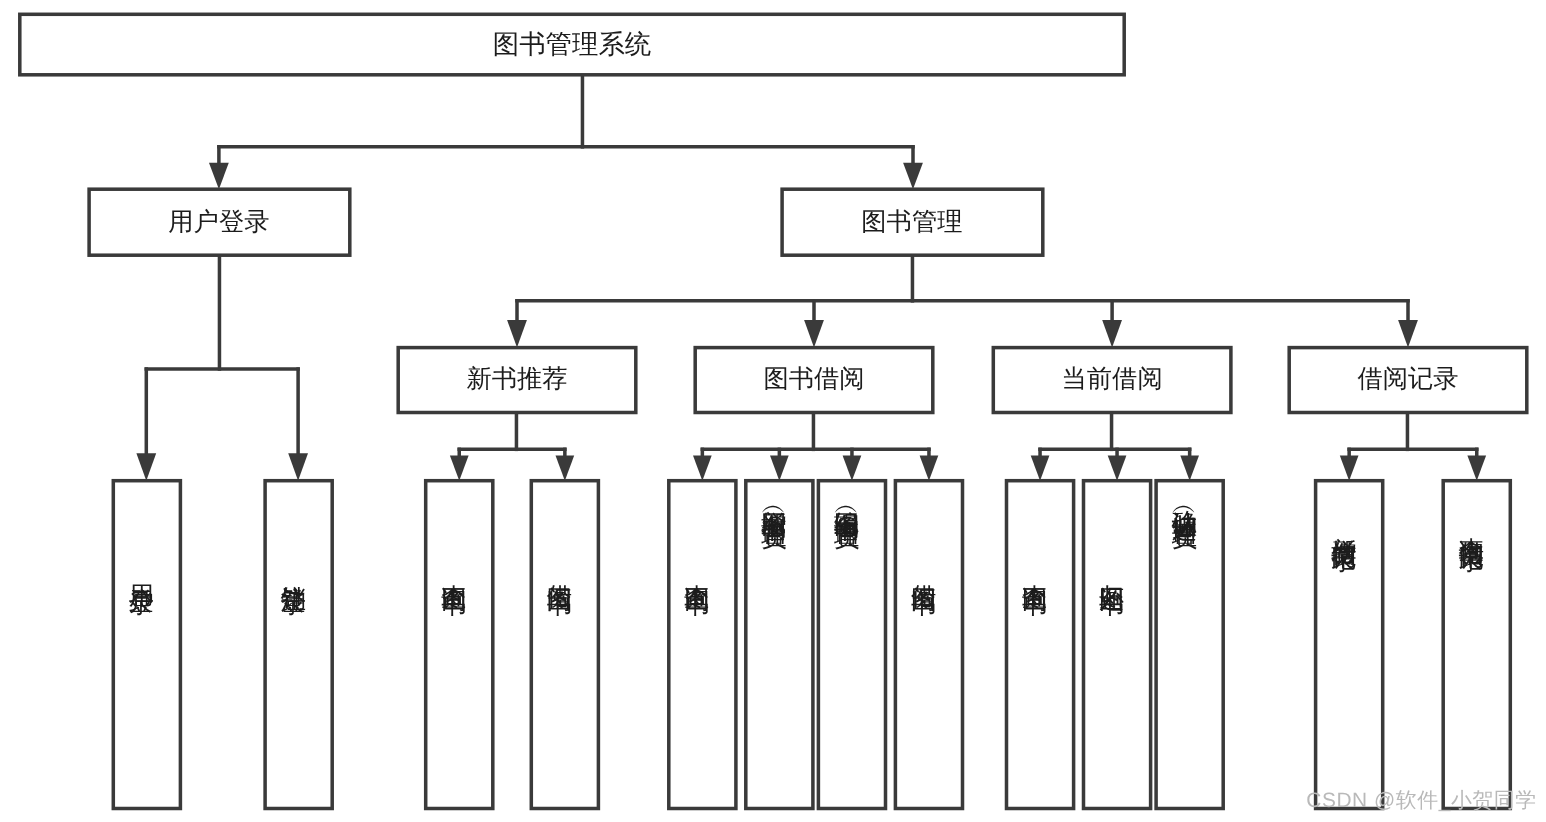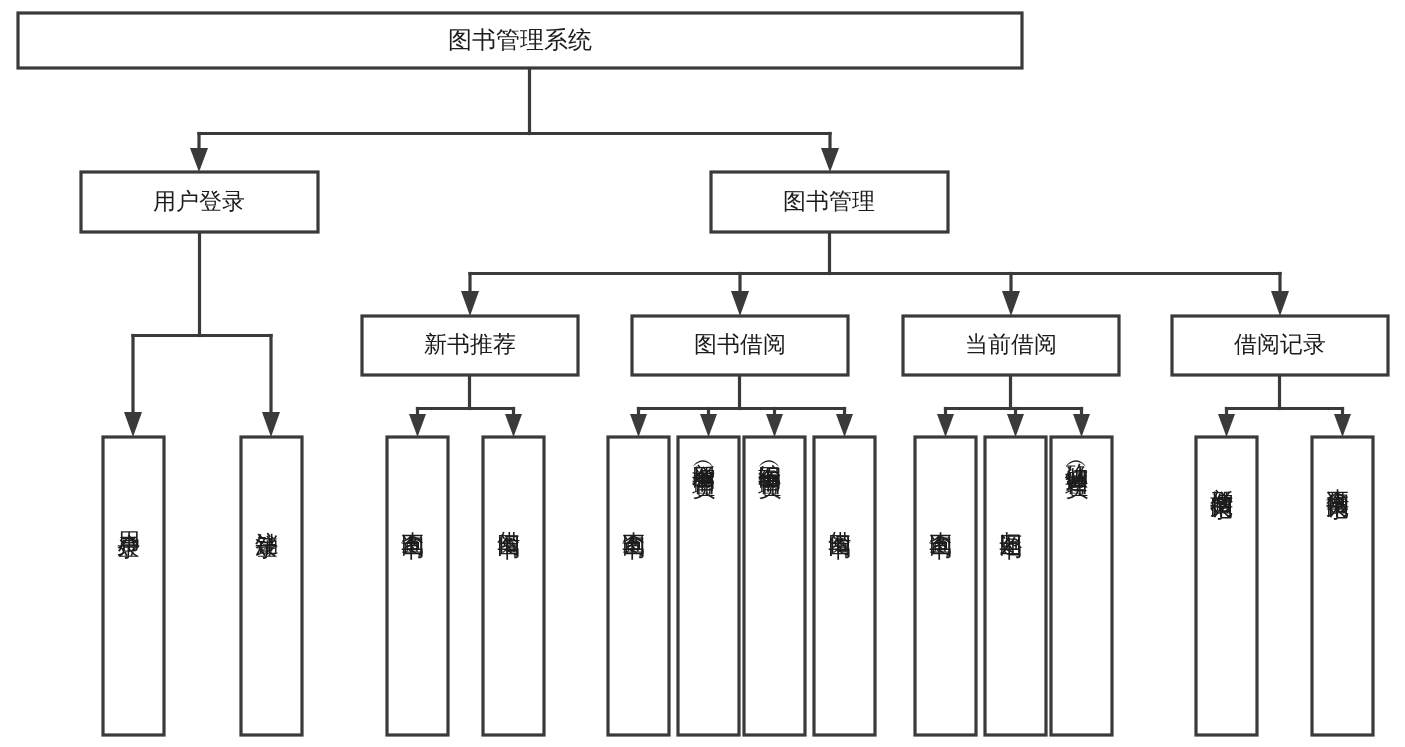--- a/index.html
+++ b/index.html
@@ -231,14 +231,15 @@
   <div class="leaf-label" style="left:622px; top:513px; height:160px;">查询图书</div>
   <div class="leaf-label" style="left:692px; top:445px; height:285px;">新增图书（管理员）</div>
   <div class="leaf-label" style="left:758px; top:445px; height:285px;">编辑图书（管理员）</div>
   <div class="leaf-label" style="left:828px; top:513px; height:160px;">借阅图书</div>
   <div class="leaf-label" style="left:929px; top:513px; height:160px;">查询图书</div>
   <div class="leaf-label" style="left:999px; top:513px; height:160px;">归还图书</div>
   <div class="leaf-label" style="left:1065px; top:445px; height:285px;">确认归还（管理员）</div>
   <div class="leaf-label" style="left:1210px; top:470px; height:235px;">新增借阅记录</div>
   <div class="leaf-label" style="left:1326px; top:470px; height:235px;">查询借阅记录</div>
 
+  <div id="watermark">CSDN @软件_小贺同学</div>
 
 </div>
 
 </body></html>

